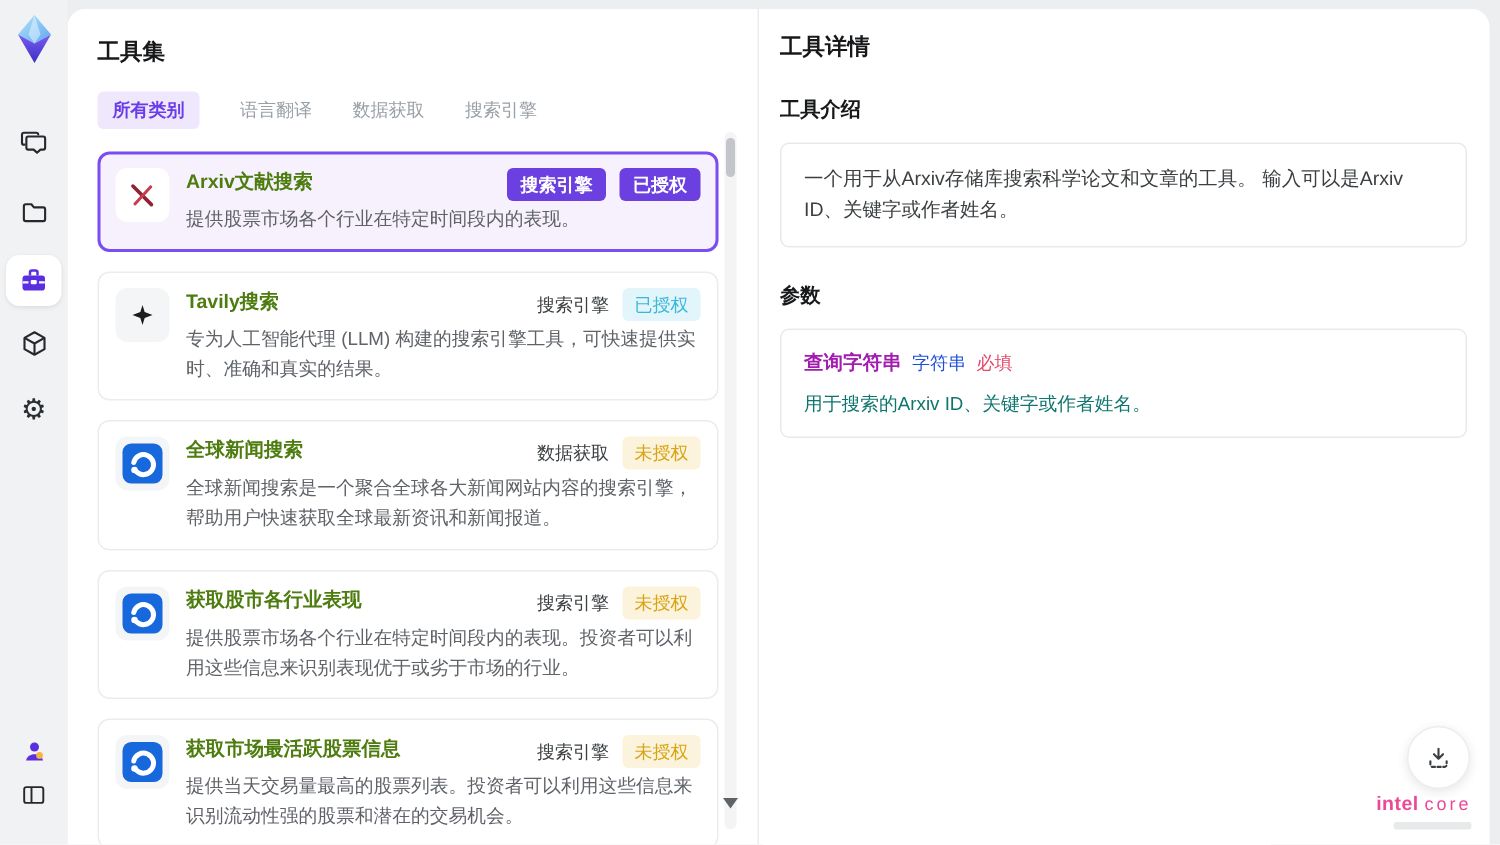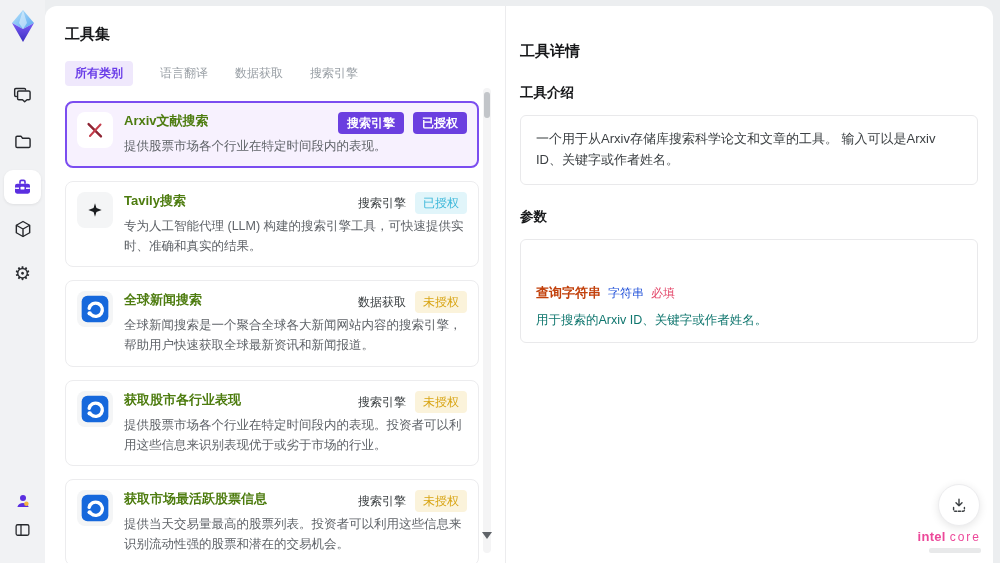--- a/index.html
+++ b/index.html
@@ -39,27 +39,27 @@
   .badge.auth-cyan { background:#e1f5fa; color:#3ab7d9; padding:5px 8px; }
   .badge.auth-yellow { background:#fbf3db; color:#d8a413; padding:5px 8px; }
   .tool-desc { font-size:12.5px; color:#5f6368; line-height:1.58; margin-top:3px; }
   
   .sb-track { position:absolute; left:438px; top:82px; width:8px; height:465px; background:#f4f4f5; border-radius:4px; }
   .sb-thumb { position:absolute; left:1px; top:4px; width:6px; height:26px; background:#c2c5c9; border-radius:3px; cursor:pointer; }
   .sb-arrow { position:absolute; left:-1px; bottom:14px; width:0; height:0; border-left:5px solid transparent; border-right:5px solid transparent; border-top:7px solid #5f6368; cursor:pointer; }
   
   .vdiv { position:absolute; left:460px; top:0; width:1px; height:557px; background:#ececee; }
   
-  .details { position:absolute; left:475px; top:0; width:460px; height:557px; padding-top:36px; }
+  .details { position:absolute; left:475px; top:0; width:460px; height:557px; padding-top:16px; }
   .details-title { font-size:15px; font-weight:bold; color:#17181a; }
   .section-h { font-size:13.5px; font-weight:bold; color:#17181a; margin-top:23px; }
   .info-box { border:1px solid #e9e9eb; border-radius:6px; background:#fff; padding:13px 15px; margin-top:13px; width:458px; }
   .intro-text { font-size:13px; color:#3c4043; line-height:1.6; }
   .param-head { display:flex; align-items:baseline; gap:7px; }
-  .param-name { font-size:13px; font-weight:bold; color:#c2410c;margin-top:31px; }
+  .param-name { font-size:13px; font-weight:bold; color:#a21caf; }
   .param-type { font-size:12px; color:#1d4ed8; }
   .param-req { font-size:12px; color:#e4486a; }
   .param-desc { font-size:12.5px; color:#0f766e; margin-top:9px; line-height:1.5; }
   
   .dl-btn { position:absolute; right:13px; bottom:37px; width:42px; height:42px; border-radius:50%; background:#fff; border:1px solid #ededef; box-shadow:0 2px 8px rgba(0,0,0,.10); display:flex; align-items:center; justify-content:center; cursor:pointer; }
   .intel { position:absolute; right:12px; bottom:10px; text-align:right; line-height:1.1; }
   .intel-text { font-size:13px; color:#ec4899; letter-spacing:.3px; }
   .intel-text .i { font-weight:bold; }
   .intel-text .c { font-size:12px; letter-spacing:2px; }
   .intel-bar { margin-top:3px; margin-left:auto; width:52px; height:5px; border-radius:2px; background:#e8e9ea; }

